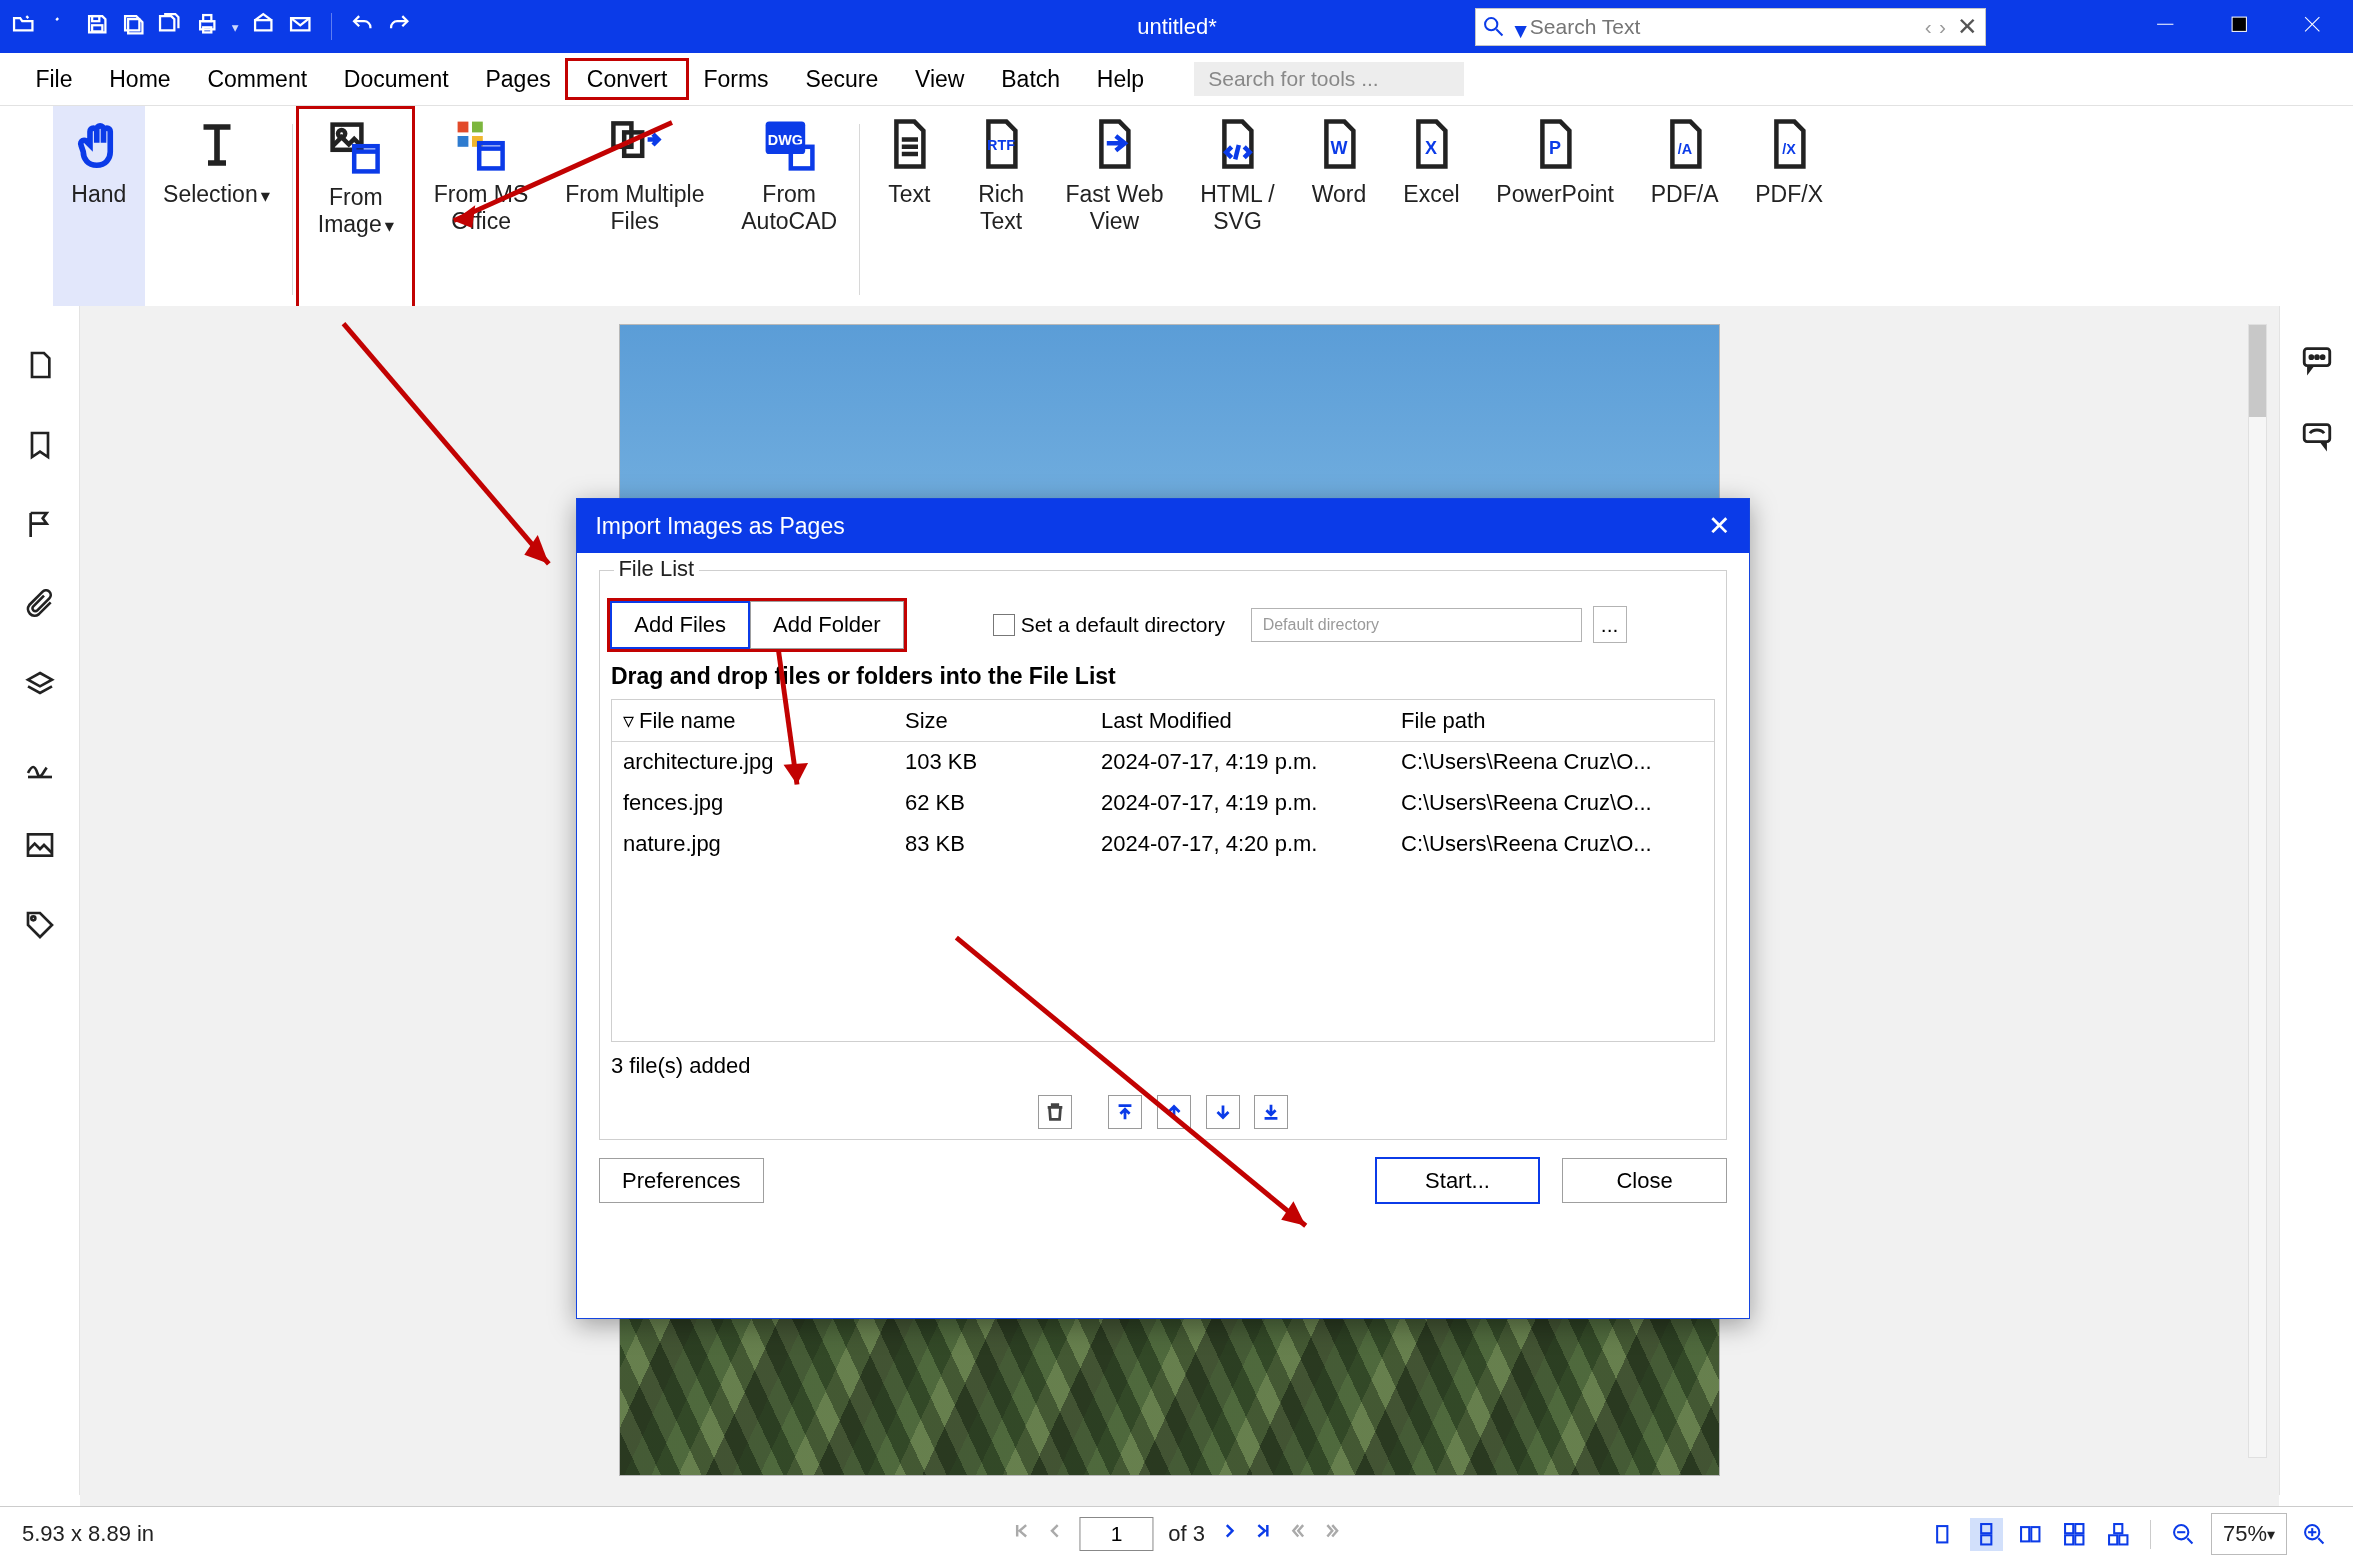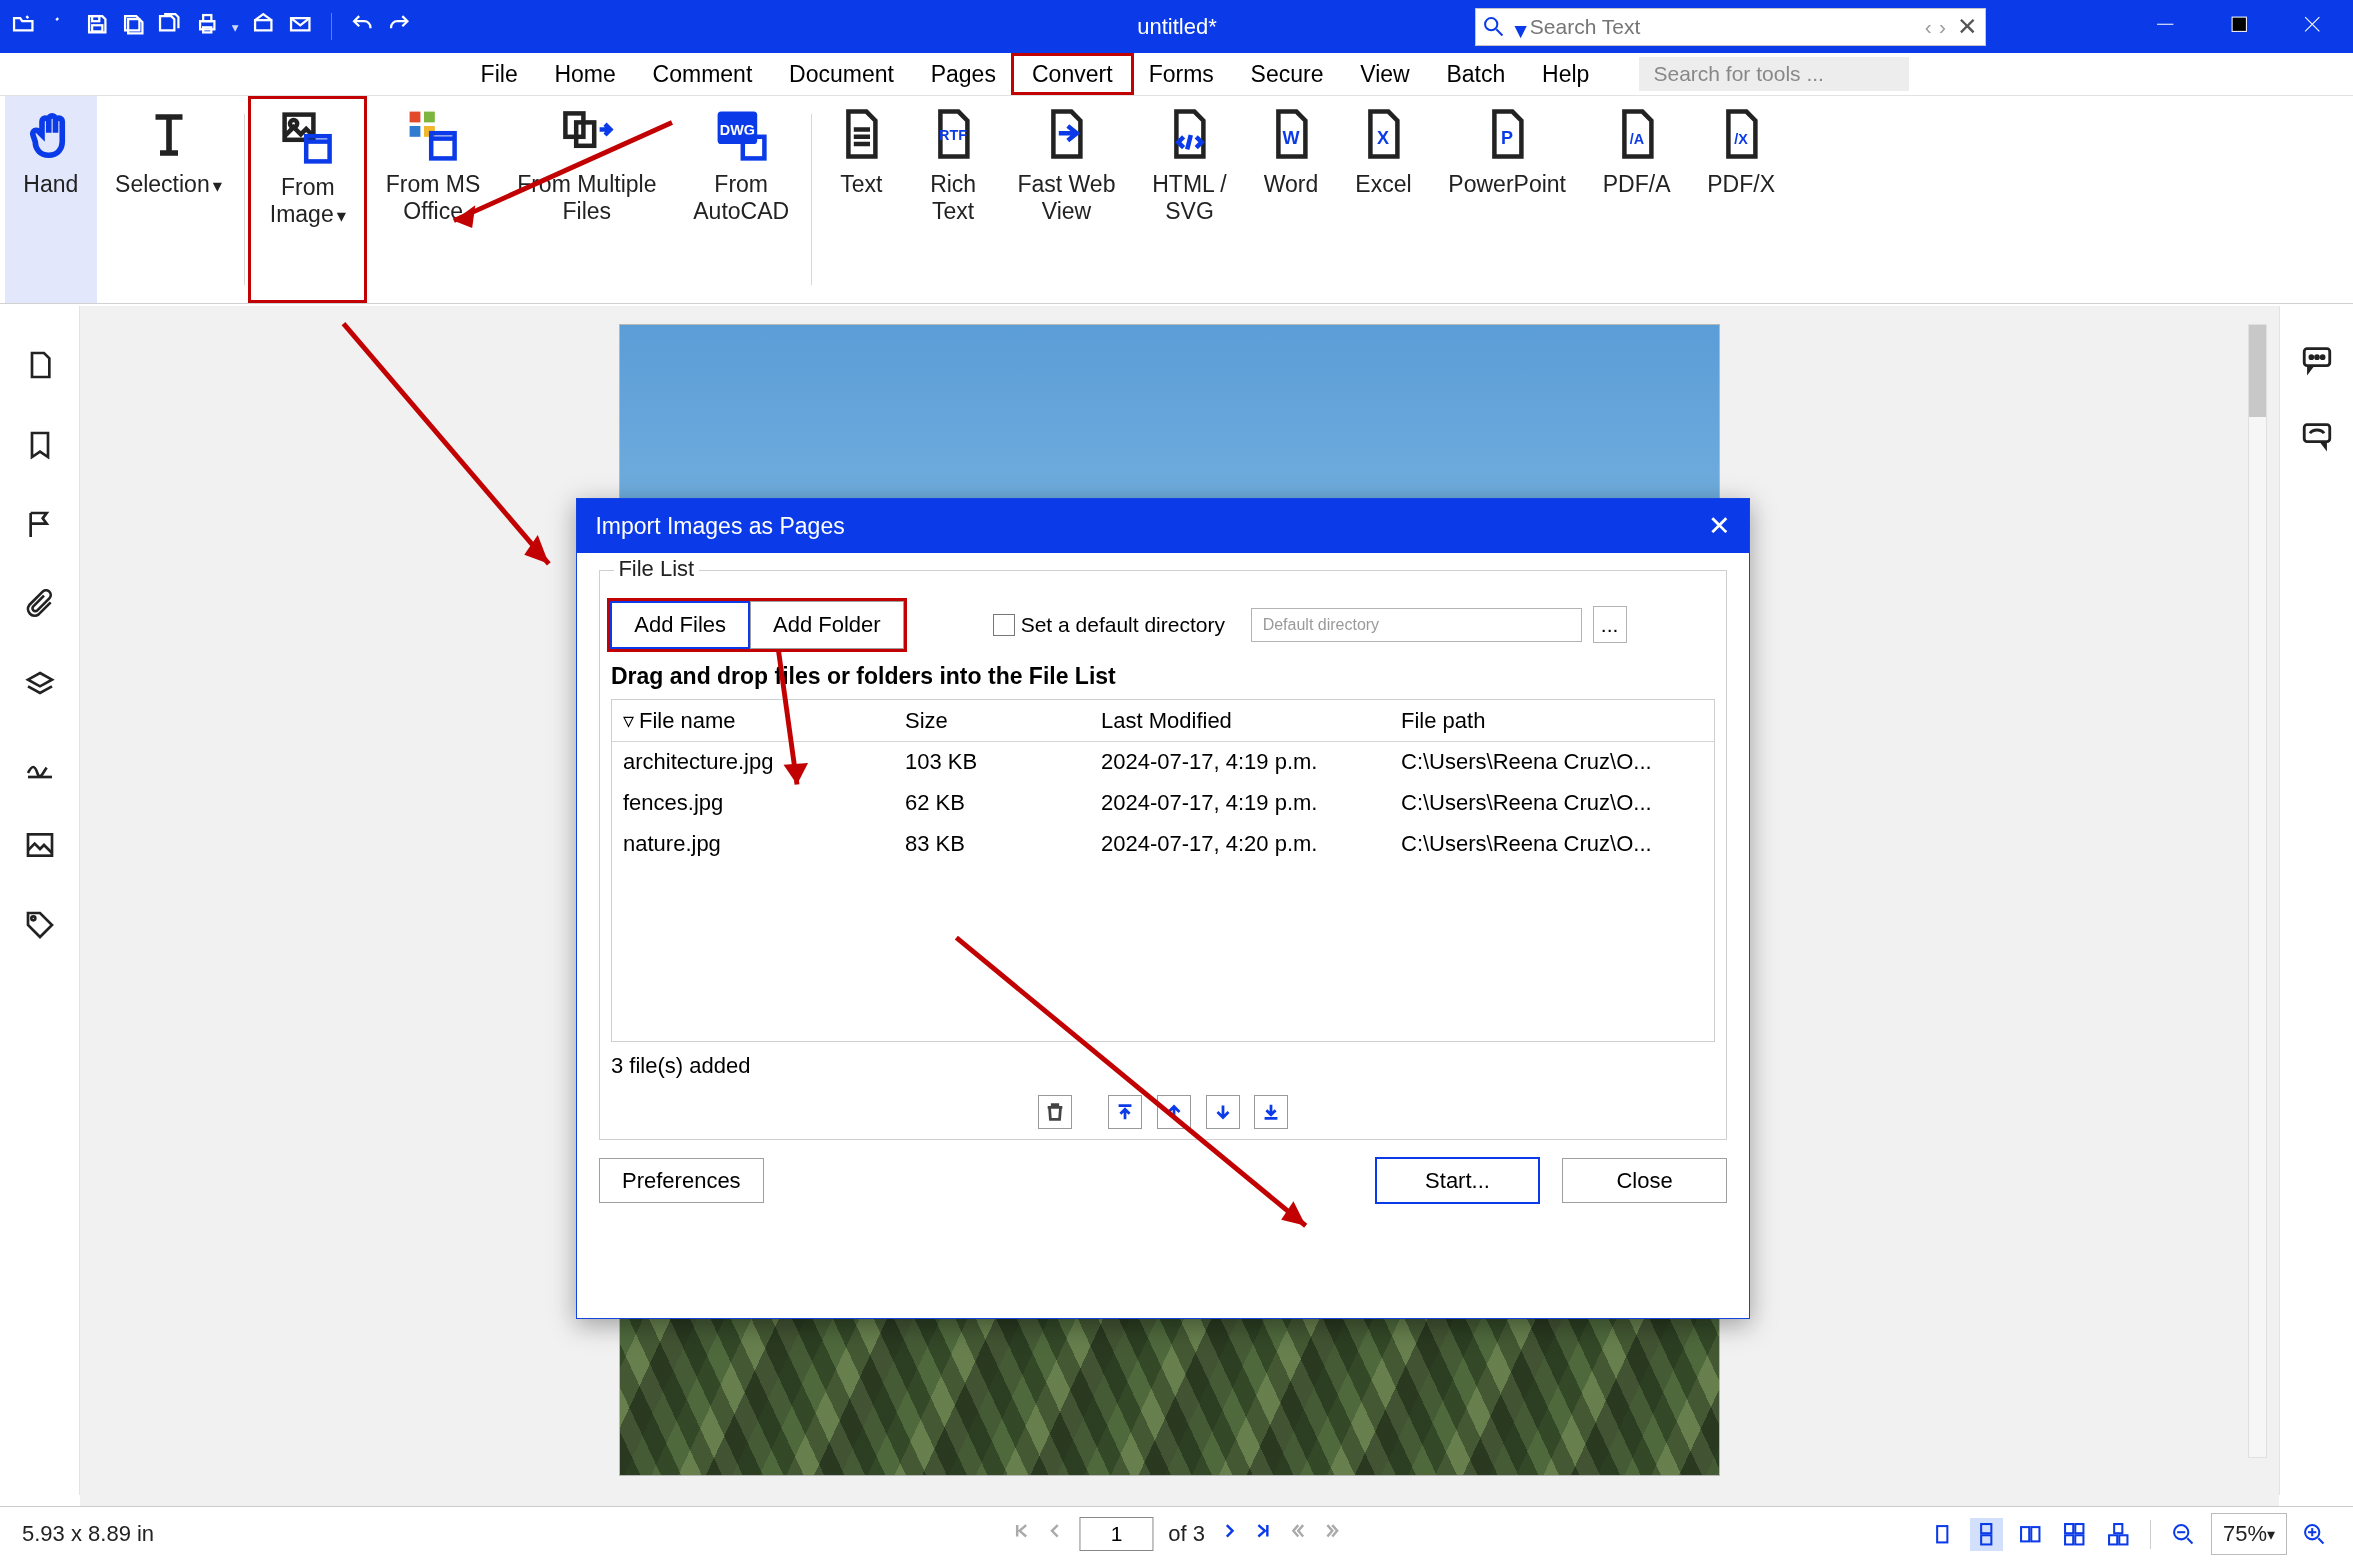--- a/index.html
+++ b/index.html
@@ -26,22 +26,22 @@
   flex:1; border:none; outline:none; font-size:21px; color:#4d7c0f;
 }
 .titlebar .search .navbtn { color:#9a9a9a; padding:0 3.7px; font-size:21px;}
 .titlebar .search .close { color:#555; padding:0 7.4px; font-size:24.5px;}
 .titlebar .winbtns { margin-left:auto; display:flex; gap: 49px; padding-right: 24.5px;}
 .titlebar .winbtns svg { width: 24.5px; height: 24.5px; stroke:#fff;}
 .spacer-push { flex:1; }
 
 
 .menubar {
-  height: 43px; display:flex; align-items:center; padding-left: 17px;
-  gap: 0; border-bottom: 0.6px solid #e2e2e2; justify-content: center;
+  height: 53px; display:flex; align-items:center; padding-left: 17px;
+  gap: 0; border-bottom: 0.6px solid #e2e2e2;
 }
 .menubar .mitem { font-size: 23px; padding: 4.9px 18.4px; }
 .menubar .mitem.annot { border: 3.7px solid #c20202; margin: -3.7px; }
 .menubar .toolsearch {
   margin-left: 31px; width: 270px; height: 34px;
   background: #ededed; color:#888; display:flex; align-items:center;
   padding-left: 14.7px; font-size: 21px;
 }
 
 
@@ -50,21 +50,21 @@
   border-bottom: 0.6px solid #d2d2d2;
 }
 .ribbon .ritem {
   display:flex; flex-direction:column; align-items:center; justify-content:flex-start;
   padding: 11px 18.4px 0 18.4px; text-align:center; font-size: 23px; line-height: 1.2;
   color: #222; position:relative;
 }
 .ribbon .ritem .icon { width: 55px; height:55px; margin-bottom: 8.6px; display:flex; align-items:center; justify-content:center;}
 .ribbon .ritem .txt { width: 100%; }
 .ribbon .ritem .caret { font-size: 18.4px; color:#222; margin-left:3.1px;}
-.ribbon .ritem.active { background:#e2e7fb;}
+.ribbon .ritem.active { background:#e2e7fb;margin-left:48px;}
 .ribbon .rsep { width:0.6px; background:#d8d8d8; margin: 18.4px 3.7px; }
 .ribbon .annot { border: 3.7px solid #c20202;}
 .ribbon svg { width:54px; height:54px; }
 
 
 .leftpanel {
   position:absolute; left:0; top:306px; width:80px; height: 1189px;
   border-right:0.6px solid #e3e3e3; display:flex; flex-direction:column; align-items:center;
   gap: 43px; padding-top: 43px; background:#fff;
 }

